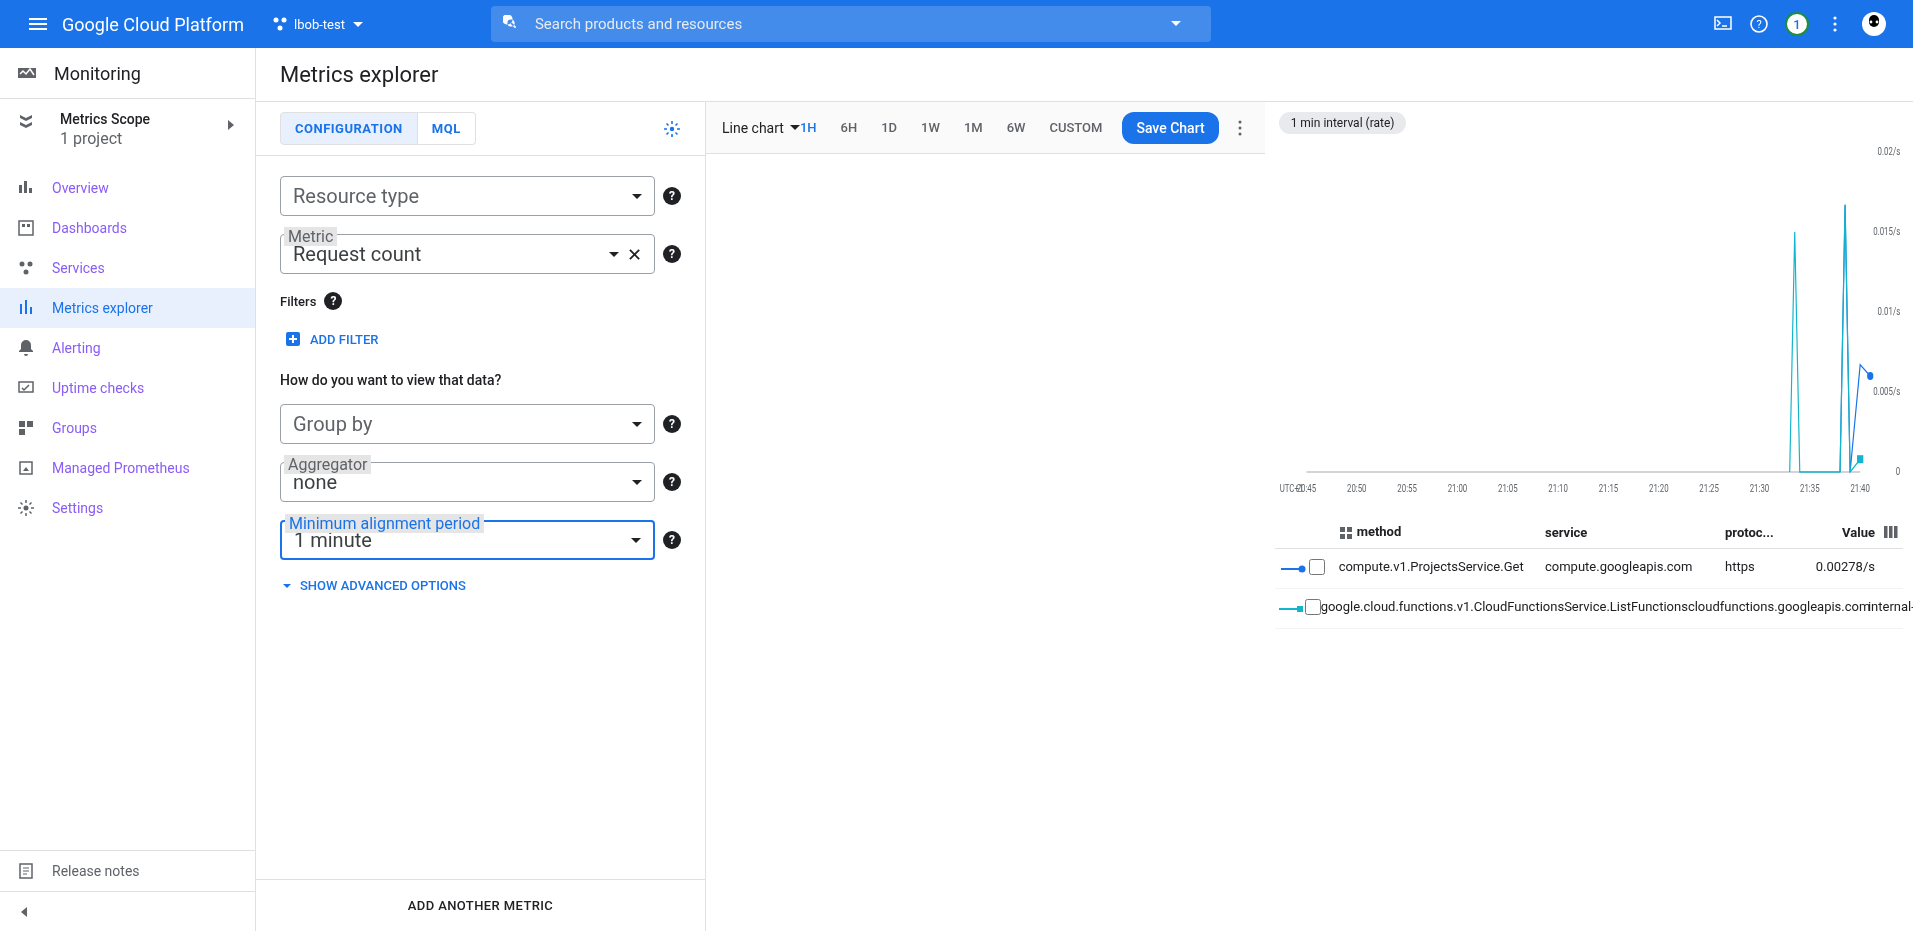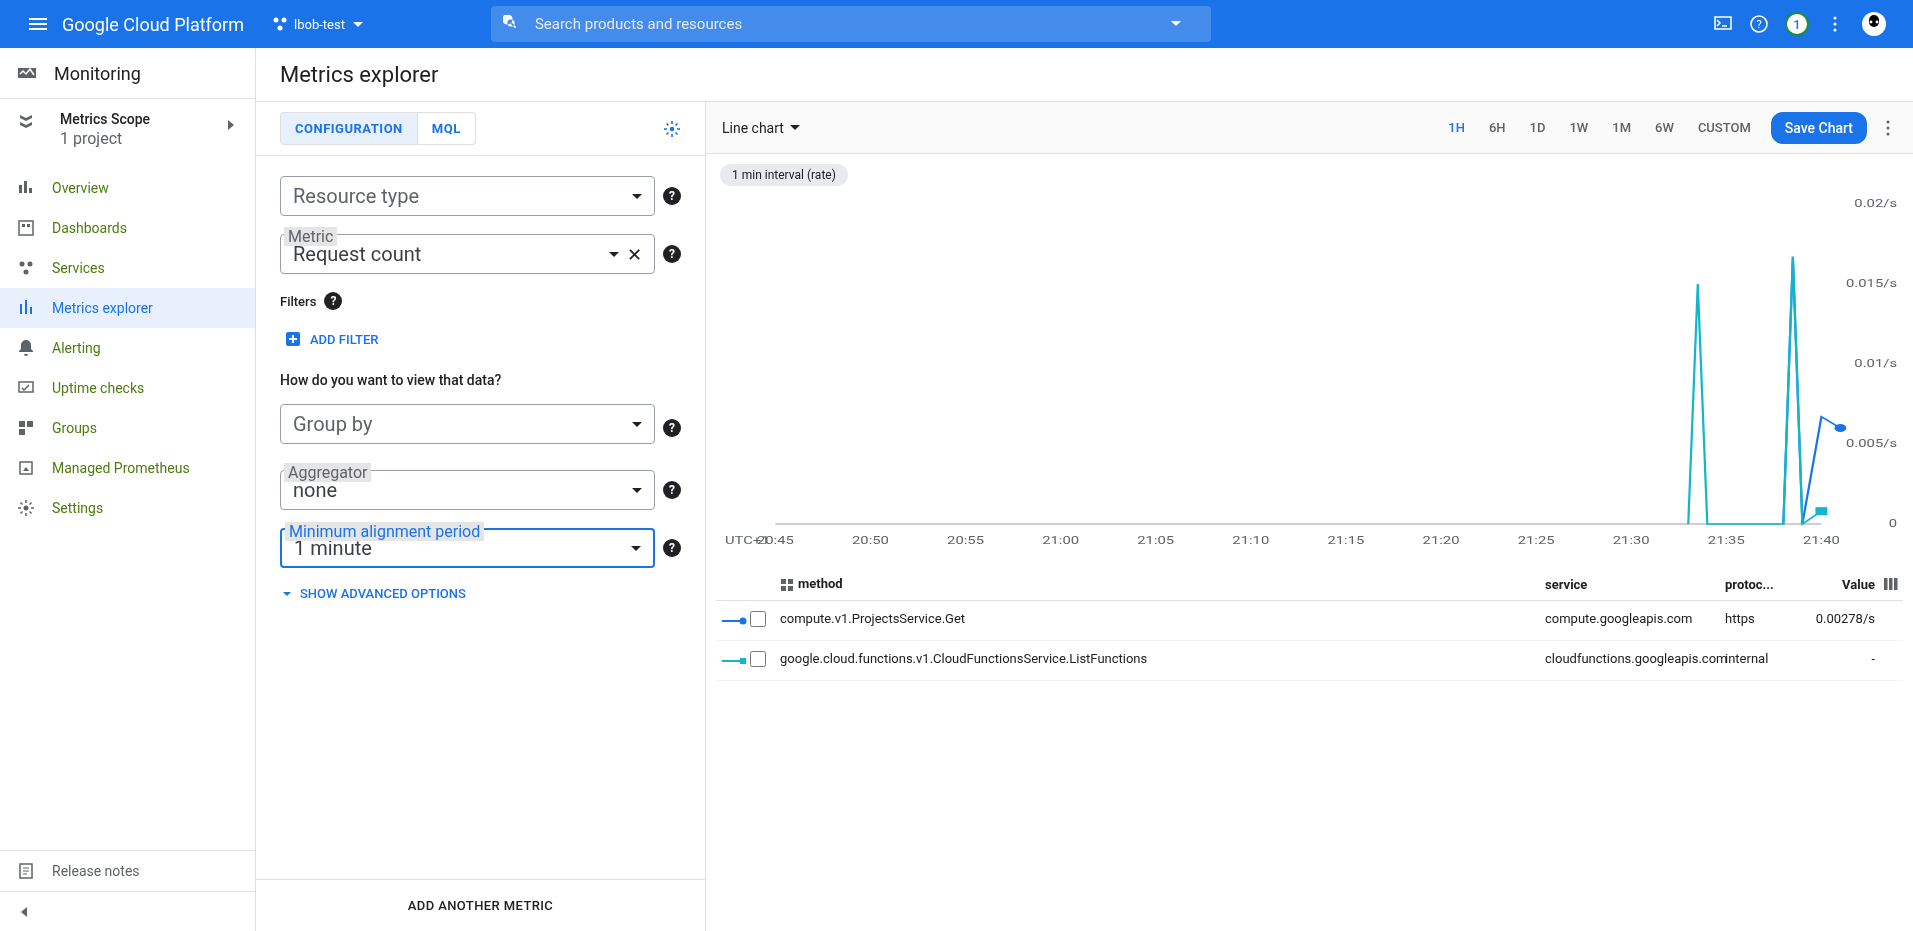--- a/index.html
+++ b/index.html
@@ -21,21 +21,21 @@
 .layout{display:flex;height:calc(100vh - 48px)}
 .side{width:256px;border-right:1px solid #e0e0e0;display:flex;flex-direction:column}
 .side-head{display:flex;align-items:flex-end;padding:14px 16px;font-size:18px;border-bottom:1px solid #e0e0e0}
 .side-head svg{margin-right:16px}
 .scope{padding:12px 16px 12px 60px;position:relative;cursor:pointer}
 .scope .ic{position:absolute;left:16px;top:12px}
 .scope .t1{font-size:14px;font-weight:500}
 .scope .t2{font-size:16px;color:#5f6368;margin-top:2px}
 .scope .arr{position:absolute;right:16px;top:18px}
 .menu{flex:1;overflow:auto;padding-top:8px}
-.mitem{display:flex;align-items:center;height:40px;padding:0 16px;cursor:pointer;font-size:14px;color:#4d7c0f}
+.mitem{display:flex;align-items:center;height:40px;padding:0 16px;cursor:pointer;font-size:14px;color:#8b5cf6}
 .mitem svg,.mitem .mi{width:20px;height:20px;margin-right:16px;flex-shrink:0;color:#5f6368}
 .mitem.active{background:#e8f0fe;color:#1a73e8}
 .mitem.active svg{color:#1a73e8}
 .side-bot{border-top:1px solid #e0e0e0}
 .collapse{height:40px;display:flex;align-items:center;padding:0 16px;border-top:1px solid #e0e0e0;cursor:pointer}
 .main{flex:1;display:flex;flex-direction:column;overflow:hidden}
 .page-title{font-size:22px;padding:14px 24px}
 .content{flex:1;display:flex;overflow:hidden;border-top:1px solid #e0e0e0}
 .cfg{width:450px;border-right:1px solid #e0e0e0;display:flex;flex-direction:column;overflow:hidden}
 .cfg-tabs{display:flex;align-items:center;padding:10px 24px;border-bottom:1px solid #e0e0e0}
@@ -51,21 +51,21 @@
 .field .fval{flex:1;font-size:20px;color:#3c4043}
 .field .fval.ph{color:#5f6368}
 .field .actions{display:flex;align-items:center;gap:8px}
 .row{display:flex;align-items:center;gap:8px}
 .helpic{width:18px;height:18px;border-radius:50%;background:#202124;color:#fff;display:flex;align-items:center;justify-content:center;font-size:12px;font-weight:700;cursor:pointer}
 .sect-lbl{font-size:13px;font-weight:500;margin:4px 0 14px;display:flex;align-items:center;gap:8px}
 .addf{display:flex;align-items:center;gap:8px;color:#1a73e8;font-weight:500;font-size:13px;cursor:pointer;padding:6px 4px;margin:2px 0 18px}
 .q{font-size:14px;font-weight:500;margin:10px 0 16px}
 .advopt{display:flex;align-items:center;gap:6px;color:#1a73e8;font-weight:500;font-size:13px;cursor:pointer;margin-top:8px}
 .add-metric{border-top:1px solid #e0e0e0;height:52px;display:flex;align-items:center;justify-content:center;font-size:13px;font-weight:500;letter-spacing:.4px;cursor:pointer}
-.viz{flex:1;display:flex;flex-direction:column;overflow:hidden}
+.viz{flex:1;display:flex;flex-direction:row;overflow:hidden}
 .viz-bar{height:52px;border-bottom:1px solid #e0e0e0;display:flex;align-items:center;padding:0 16px;background:#fafafa}
 .ctype{display:flex;align-items:center;gap:6px;font-size:14px;cursor:pointer}
 .ranges{margin-left:auto;display:flex;align-items:center;gap:24px}
 .range{font-size:13px;font-weight:500;color:#5f6368;cursor:pointer}
 .range.active{color:#1a73e8}
 .savebtn{background:#1a73e8;color:#fff;border:none;border-radius:12px;padding:8px 14px;font-size:14px;font-weight:500;cursor:pointer;margin-left:20px}
 .viz-scroll{flex:1;overflow:auto}
 .chip{display:inline-block;background:#e8eaed;border-radius:12px;padding:4px 12px;font-size:12px;margin:10px 0 4px 14px}
 .chart{position:relative;height:360px;margin:4px 10px 0}
 .legend-tbl{margin:14px 10px 0;font-size:13px}
@@ -289,21 +289,21 @@
             </div>
           <div class="addf">
             <svg width="18" height="18" fill="#1a73e8">
                 <rect x="2" y="2" width="14" height="14" rx="2"></rect>
                 <path d="M9 5v8M5 9h8" stroke="#fff" stroke-width="2"></path>
               </svg>
             <span>ADD FILTER</span>
           </div>
           <div class="q">How do you want to view that data?</div>
           <div class="row" style="margin-bottom:18px">
-            <div class="field" style="flex:1;margin-bottom:8px">
+            <div class="field" style="flex:1;margin-bottom:0">
               <span class="fval ph">Group by</span>
               <span class="tri"></span>
             </div>
             <div class="helpic">?</div>
           </div>
           <div class="row" style="margin-bottom:18px">
             <div class="field" style="flex:1;margin-bottom:0">
               <span class="flabel">Aggregator</span>
               <span class="fval">none</span>
               <span class="tri"></span>

